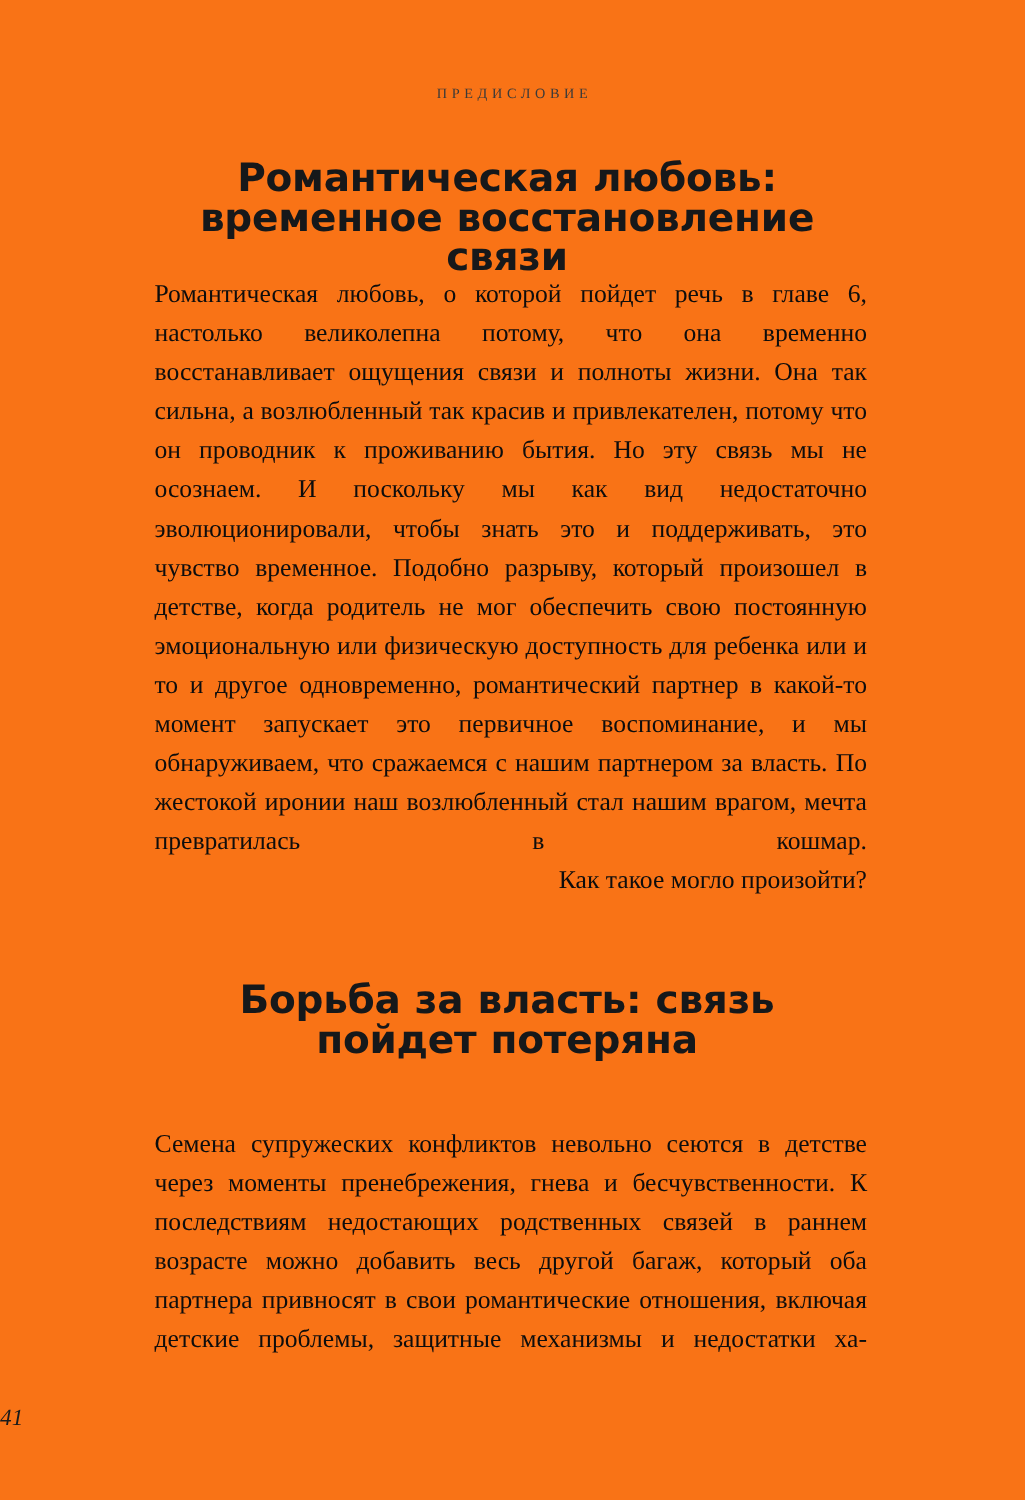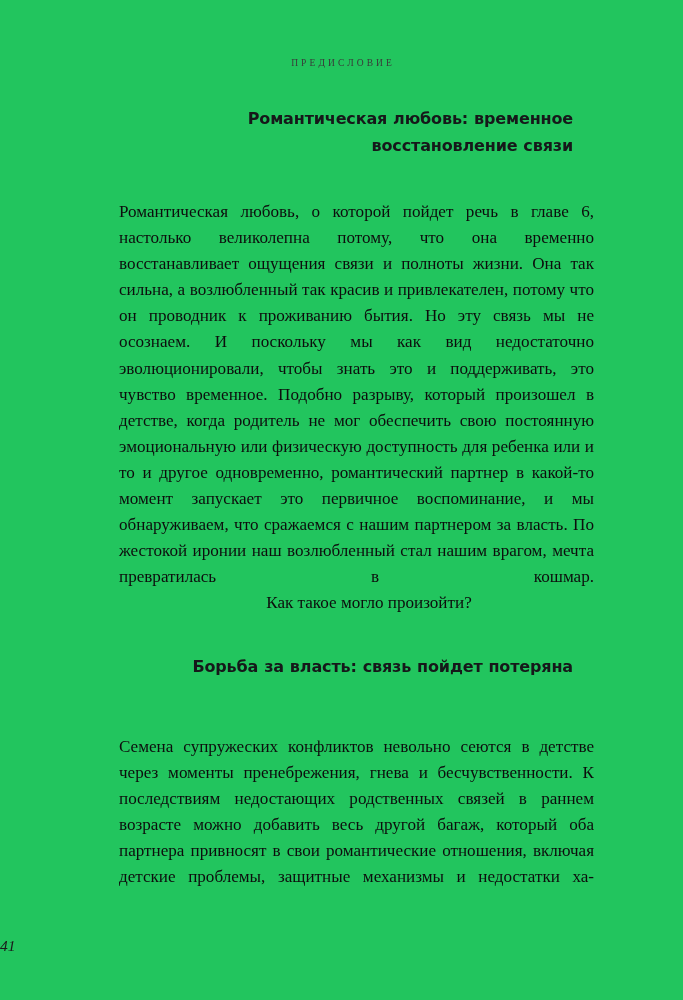--- a/index.html
+++ b/index.html
@@ -16,21 +16,21 @@
     font-family: "Liberation Serif", "DejaVu Serif", serif;
     color: #111111;
     -webkit-font-smoothing: antialiased;
   }
 
   .page {
     position: absolute;
     left: 0; top: 0;
     width: 683px;
     height: 1000px;
-    background: #22c55e;
+    background: #f97316;
   }
 
   
   .running-head {
     position: absolute;
     left: 0;
     top: 57px;
     width: 683px;
     text-align: center;
     font-family: "Liberation Serif", "DejaVu Serif", serif;
@@ -47,26 +47,26 @@
     position: absolute;
     left: 103px;
     top: 0;
     width: 475px;
   }
 
   
   .section-heading {
     font-family: "DejaVu Sans", "Liberation Sans", sans-serif;
     font-weight: bold;
-    font-size: 16px;
+    font-size: 26px;
     line-height: 26.5px;
     letter-spacing: -0.15px;
     color: #16181a;
     margin: 0;
-    text-align: right;
+    text-align: center;
     word-spacing: 0.5px;
   }
 
   .heading-1 {
     position: absolute;
     top: 106px;
     left: 0;
     width: 470px;
   }
 
@@ -75,34 +75,34 @@
     top: 654px;
     left: 0;
     width: 470px;
   }
 
   
   .body-par {
     position: absolute;
     left: 0;
     width: 475px;
-    margin: 16px;
+    margin: 0;
     font-family: "Liberation Serif", "DejaVu Serif", serif;
     font-size: 17.1px;
     line-height: 26.1px;
     text-align: justify;
     text-justify: inter-word;
     color: #0d0d0d;
     hyphens: manual;
     -webkit-hyphens: manual;
   }
 
   #par-1 { top: 183px; }
-  #par-2 { top: 574px; text-indent: 25px; text-align: center; }
-  #par-3 { top: 718px; }
+  #par-2 { top: 574px; text-indent: 25px; text-align: right; }
+  #par-3 { top: 750px; }
 
   
   .force-just { text-align-last: justify; }
 
   
   .folio {
     position: absolute;
     left: 0;
     top: 936px;
     width: 683px;

